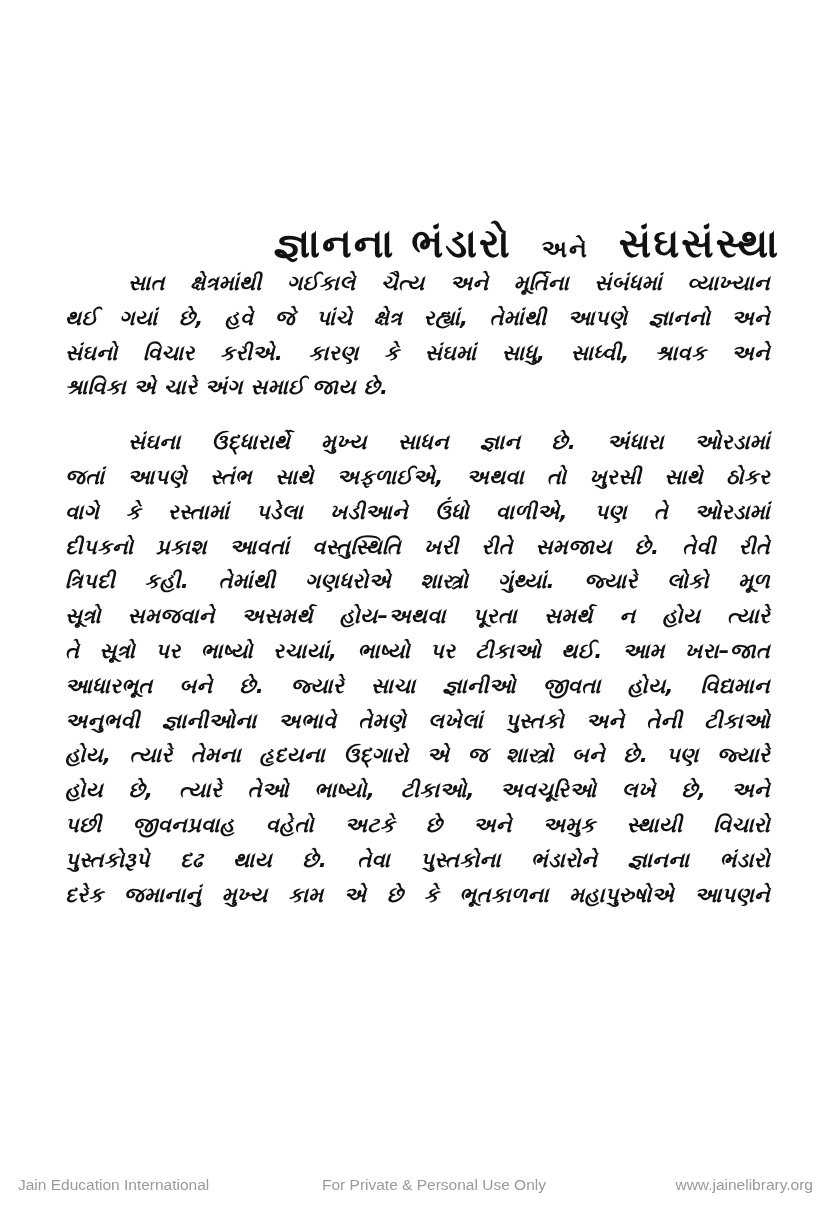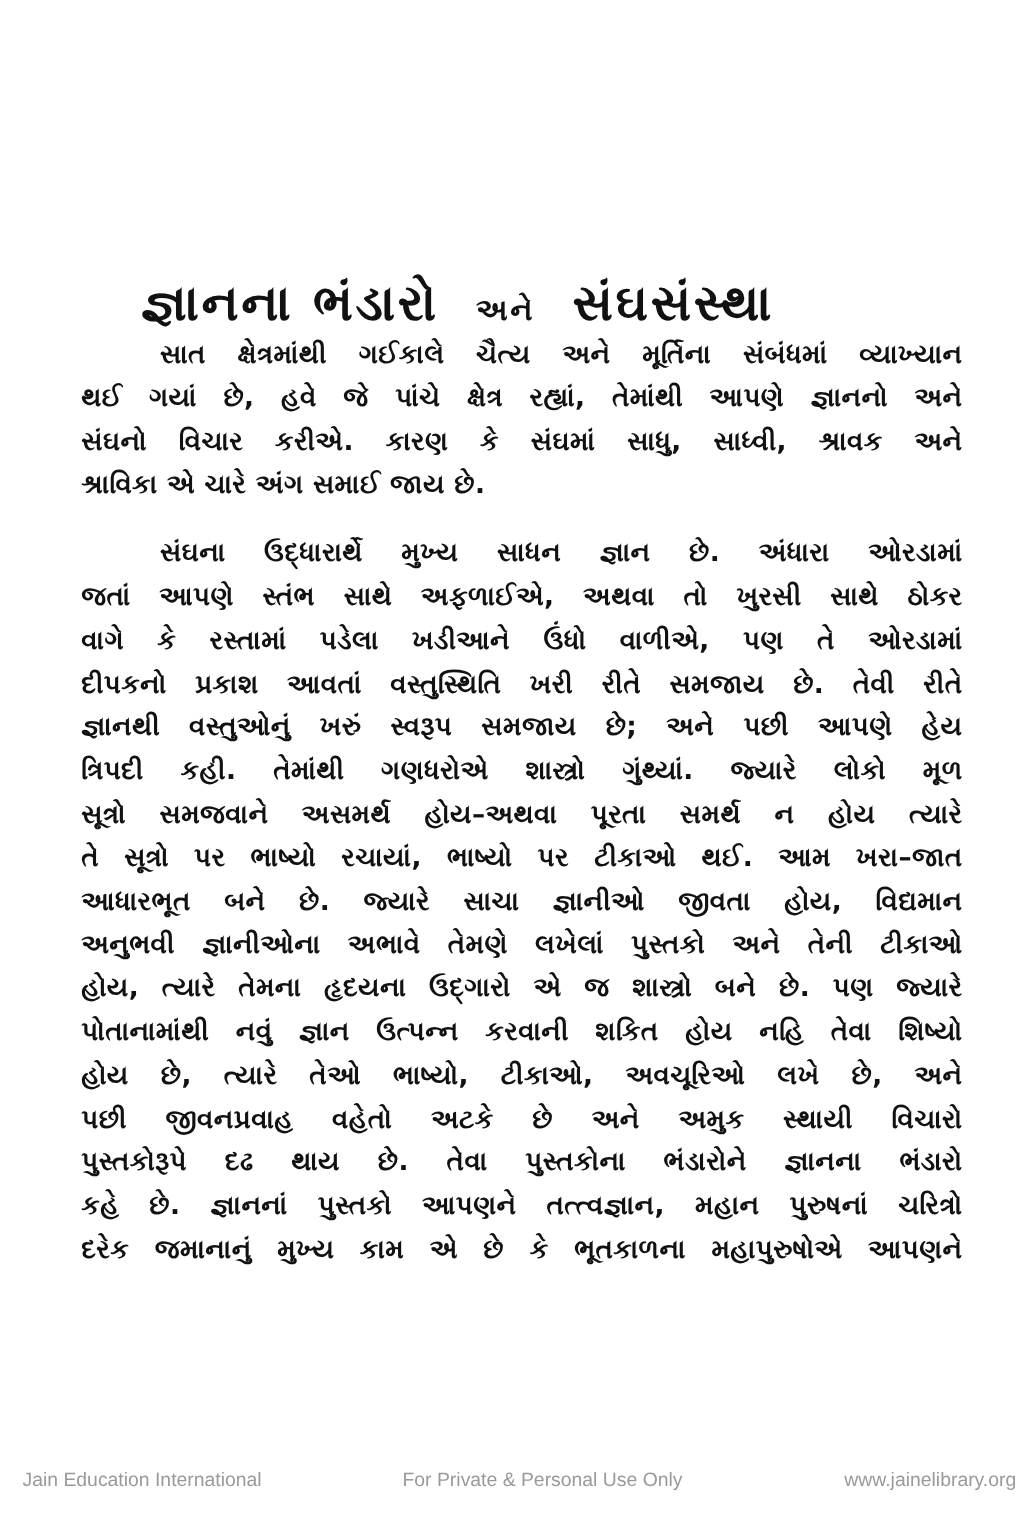--- a/index.html
+++ b/index.html
@@ -13,25 +13,26 @@
       position: relative;
       overflow: hidden;
       font-family: "DejaVu Sans", sans-serif;
       color: #111111;
     }
     .page-title {
       position: absolute;
       top: 188px;
       left: 0;
       width: 732px;
-      text-align: center;
+      text-align: right;
       font-size: 40px;
       font-weight: bold;
       letter-spacing: 2px;
       line-height: 56px;
+      padding-left: 48px;
     }
     .page-title .small {
       font-size: 24px;
       font-weight: bold;
       margin: 0 14px;
     }
     .body-text {
       position: absolute;
       left: 65px;
       top: 266px;
@@ -40,20 +41,21 @@
     .line {
       display: block;
       font-size: 21px;
       line-height: 34.8px;
       height: 34.8px;
       white-space: nowrap;
       text-align: justify;
       text-align-last: justify;
       letter-spacing: 0.3px;
       font-weight: bold;
+      font-style: italic;
     }
     .line.last {
       text-align-last: left;
     }
     .line.indent {
       padding-left: 63px;
     }
     .para-gap {
       height: 20px;
     }
@@ -91,32 +93,29 @@
     <span class="line">થઈ ગયાં છે, હવે જે પાંચે ક્ષેત્ર રહ્યાં, તેમાંથી આપણે જ્ઞાનનો અને</span>
     <span class="line">સંઘનો વિચાર કરીએ. કારણ કે સંઘમાં સાધુ, સાધ્વી, શ્રાવક અને</span>
     <span class="line last">શ્રાવિકા એ ચારે અંગ સમાઈ જાય છે.</span>
   </div>
   <div class="para-gap"></div>
   <div>
     <span class="line indent">સંઘના ઉદ્ધારાર્થે મુખ્ય સાધન જ્ઞાન છે. અંધારા ઓરડામાં</span>
     <span class="line">જતાં આપણે સ્તંભ સાથે અફળાઈએ, અથવા તો ખુરસી સાથે ઠોકર</span>
     <span class="line">વાગે કે રસ્તામાં પડેલા ખડીઆને ઉંધો વાળીએ, પણ તે ઓરડામાં</span>
     <span class="line">દીપકનો પ્રકાશ આવતાં વસ્તુસ્થિતિ ખરી રીતે સમજાય છે. તેવી રીતે</span>
-    <span class="line">જ્ઞાનથી વસ્તુઓનું ખરું સ્વરૂપ સમજાય છે; અને પછી આપણે હેય</span>
     <span class="line">ત્રિપદી કહી. તેમાંથી ગણધરોએ શાસ્ત્રો ગુંથ્યાં. જ્યારે લોકો મૂળ</span>
     <span class="line">સૂત્રો સમજવાને અસમર્થ હોય–અથવા પૂરતા સમર્થ ન હોય ત્યારે</span>
     <span class="line">તે સૂત્રો પર ભાષ્યો રચાયાં, ભાષ્યો પર ટીકાઓ થઈ. આમ ખરા–જાત</span>
     <span class="line">આધારભૂત બને છે. જ્યારે સાચા જ્ઞાનીઓ જીવતા હોય, વિદ્યમાન</span>
     <span class="line">અનુભવી જ્ઞાનીઓના અભાવે તેમણે લખેલાં પુસ્તકો અને તેની ટીકાઓ</span>
     <span class="line">હોય, ત્યારે તેમના હૃદયના ઉદ્ગારો એ જ શાસ્ત્રો બને છે. પણ જ્યારે</span>
-    <span class="line">પોતાનામાંથી નવું જ્ઞાન ઉત્પન્ન કરવાની શકિત હોય નહિ તેવા શિષ્યો</span>
     <span class="line">હોય છે, ત્યારે તેઓ ભાષ્યો, ટીકાઓ, અવચૂરિઓ લખે છે, અને</span>
     <span class="line">પછી જીવનપ્રવાહ વહેતો અટકે છે અને અમુક સ્થાયી વિચારો</span>
     <span class="line">પુસ્તકોરૂપે દઢ થાય છે. તેવા પુસ્તકોના ભંડારોને જ્ઞાનના ભંડારો</span>
-    <span class="line">કહે છે. જ્ઞાનનાં પુસ્તકો આપણને તત્ત્વજ્ઞાન, મહાન પુરુષનાં ચરિત્રો</span>
     <span class="line">દરેક જમાનાનું મુખ્ય કામ એ છે કે ભૂતકાળના મહાપુરુષોએ આપણને</span>
   </div>
 </div>
 
 <div class="footer">
   <span class="f-left">Jain Education International</span>
   <span class="f-mid">For Private &amp; Personal Use Only</span>
   <span class="f-right">www.jainelibrary.org</span>
 </div>
 

